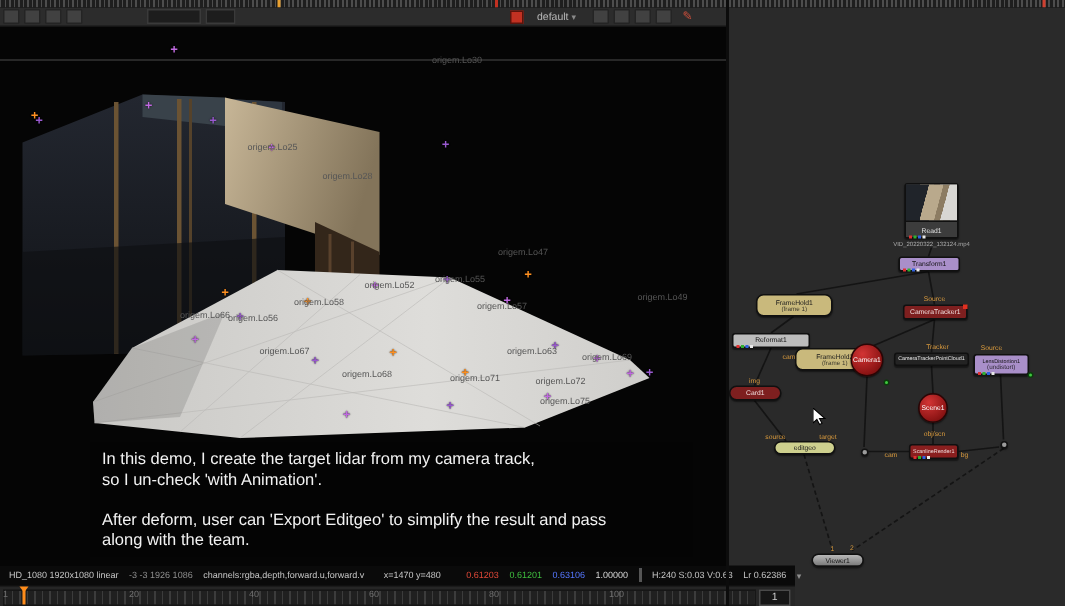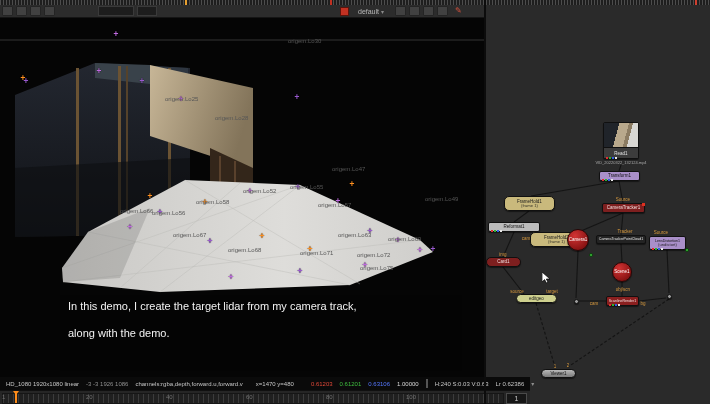--- a/index.html
+++ b/index.html
@@ -186,22 +186,24 @@
         <div class="vlabel" style="left: 388px; top: 218px;">origem.Lo69</div>
         <div class="vlabel" style="left: 228px; top: 229px;">origem.Lo68</div>
         <div class="vlabel" style="left: 173px; top: 214px;">origem.Lo67</div>
         <div class="vlabel" style="left: 120px; top: 190px;">origem.Lo66</div>
         <div class="vlabel" style="left: 360px; top: 247px;">origem.Lo75</div>
       </div>
   </div>
 
   <div class="caption">
     <div class="cap-line">In this demo, I create the target lidar from my camera track,</div>
+    <div class="cap-line">so I un-check 'with Animation'.</div>
     <div class="cap-line"></div>
-    <div class="cap-line">along with the demo.</div>
+    <div class="cap-line">After deform, user can 'Export Editgeo' to simplify the result and pass</div>
+    <div class="cap-line">along with the team.</div>
   </div>
 
   <div class="infobar">
     <span>HD_1080 1920x1080 linear</span>
     <span class="ib-dim">-3 -3 1926 1086</span>
     <span>channels:rgba,depth,forward.u,forward.v</span>
     <span style="margin-left:6px">x=1470 y=480</span>
     <span class="ib-r" style="margin-left:10px">0.61203</span>
     <span class="ib-g">0.61201</span>
     <span class="ib-b">0.63106</span>

